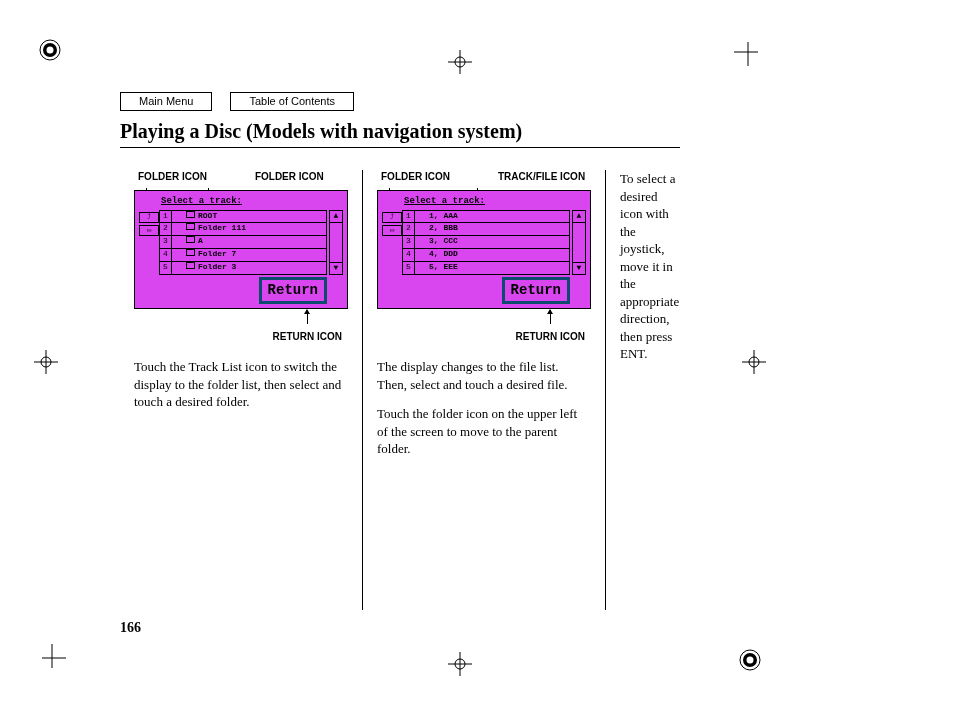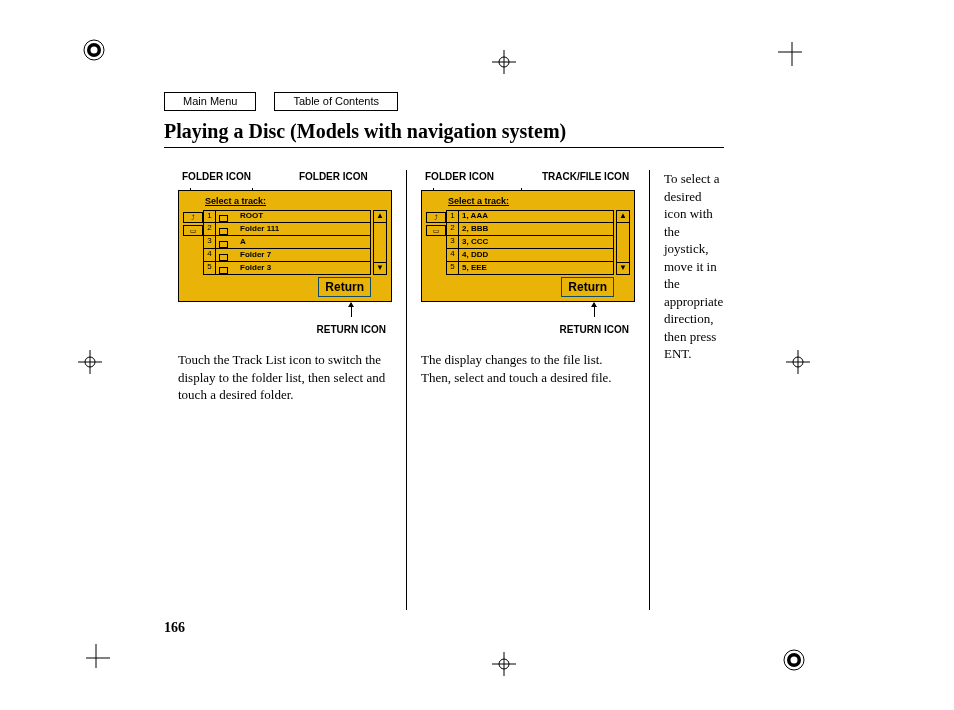--- a/index.html
+++ b/index.html
@@ -1,17 +1,17 @@
 <!DOCTYPE html>
 <html><head>
 <meta charset="utf-8">
 <style>
   * { box-sizing: border-box; margin: 0; padding: 0; }
   html, body { width: 954px; height: 710px; background: #fff; font-family: Georgia, "Times New Roman", serif; color: #000; }
-  .page { position: relative; width: 800px; height: 710px; margin-left: 44px; }
+  .page { position: relative; width: 800px; height: 710px; }
 
   
   .target { position:absolute; width:24px; height:24px; }
   .target svg { width:24px; height:24px; display:block; }
   .crop-corner { position:absolute; width:40px; height:40px; }
   .cross { position:absolute; width:24px; height:24px; }
   .cross svg, .crop-corner svg { width:100%; height:100%; display:block; }
 
   
   .nav-buttons { position:absolute; top:92px; left:120px; display:flex; gap:18px; }
@@ -33,36 +33,36 @@
   .callout { font-family: Arial, sans-serif; font-weight:bold; font-size:10px; }
   .callouts .callout:first-child { margin-left:4px; }
   .callouts .callout:nth-child(2) { margin-left:18px; }
 
   
   .screen-wrap { position:relative; margin-top:6px; margin-bottom:14px; }
   .arrows-down { position:absolute; top:-2px; left:0; right:0; height:14px; }
   .arrow { position:absolute; width:1px; height:14px; background:#000; }
   .arrow::after { content:""; position:absolute; bottom:-1px; left:-3px; border-left:3.5px solid transparent; border-right:3.5px solid transparent; border-top:5px solid #000; }
 
-  .screen { border:1.5px solid #000; width:214px; padding:4px 4px 4px 4px; font-family: Liberation Sans, sans-serif; font-size:9px; position:relative; background:#eab308; }
+  .screen { border:1.5px solid #000; width:214px; padding:4px 4px 4px 4px; font-family: Liberation Mono, monospace; font-size:9px; position:relative; background:#d946ef; }
   .screen-title { font-weight:bold; font-size:9px; text-decoration:underline; margin-bottom:3px; margin-left:22px; }
   .screen-body { display:flex; }
   .screen-side { width:20px; display:flex; flex-direction:column; gap:2px; padding-top:2px; }
   .side-chip { border:1px solid #000; height:11px; font-size:7px; display:flex; align-items:center; justify-content:center; line-height:1; }
   .screen-list { flex:1; display:flex; flex-direction:column; gap:0; }
   .row { display:flex; height:13px; }
   .row-num { width:12px; border:1px solid #000; border-right:0; display:flex; align-items:center; justify-content:center; font-size:8px; }
-  .row-cell { flex:1; border:1px solid #000; display:flex; align-items:flex-end; padding-left:3px; gap:12px; font-weight:bold; font-size:8px; }
+  .row-cell { flex:1; border:1px solid #000; display:flex; align-items:flex-start; padding-left:14px; gap:3px; font-weight:bold; font-size:8px; }
   .row + .row .row-num, .row + .row .row-cell { border-top:0; }
   .mini-icon { width:9px; height:7px; border:1px solid #000; display:inline-block; }
   .screen-scroll { width:14px; display:flex; flex-direction:column; margin-left:2px; }
   .scroll-btn { flex:0 0 13px; border:1px solid #000; display:flex; align-items:center; justify-content:center; font-size:8px; }
   .scroll-track { flex:1; border-left:1px solid #000; border-right:1px solid #000; }
   .screen-footer { display:flex; justify-content:flex-end; margin-top:2px; padding-right:16px; }
-  .return-btn { border:1px solid #0c4a6e; font-size:12px; padding:1px 6px; font-weight:bold; }
+  .return-btn { border:3px solid #0c4a6e; font-size:14px; padding:1px 6px; font-weight:bold; }
 
   .return-callout { margin-top:18px; text-align:right; padding-right:6px; }
   .return-callout .callout { display:inline-block; }
   .arrow-up { position:absolute; width:1px; height:14px; background:#000; }
   .arrow-up::after { content:""; position:absolute; top:-1px; left:-3px; border-left:3.5px solid transparent; border-right:3.5px solid transparent; border-bottom:5px solid #000; }
 
   
   .pagenum { position:absolute; left:120px; bottom:74px; font-weight:bold; font-size:14px; }
 </style>
 </head>
@@ -268,20 +268,21 @@
         </div>
         <div class="screen-footer">
           <div class="return-btn">Return</div>
         </div>
         <div class="arrow-up" style="left:172px; bottom:-16px;"></div>
       </div>
       <div class="return-callout"><span class="callout">RETURN ICON</span></div>
     </div>
 
     <p>The display changes to the file list. Then, select and touch a desired file.</p>
+    <p>Touch the folder icon on the upper left of the screen to move to the parent folder.</p>
   </div>
 
   <div class="col">
     <p>To select a desired icon with the joystick, move it in the appropriate direction, then press ENT.</p>
   </div>
 
 </div>
 
 <div class="pagenum">166</div>
 

